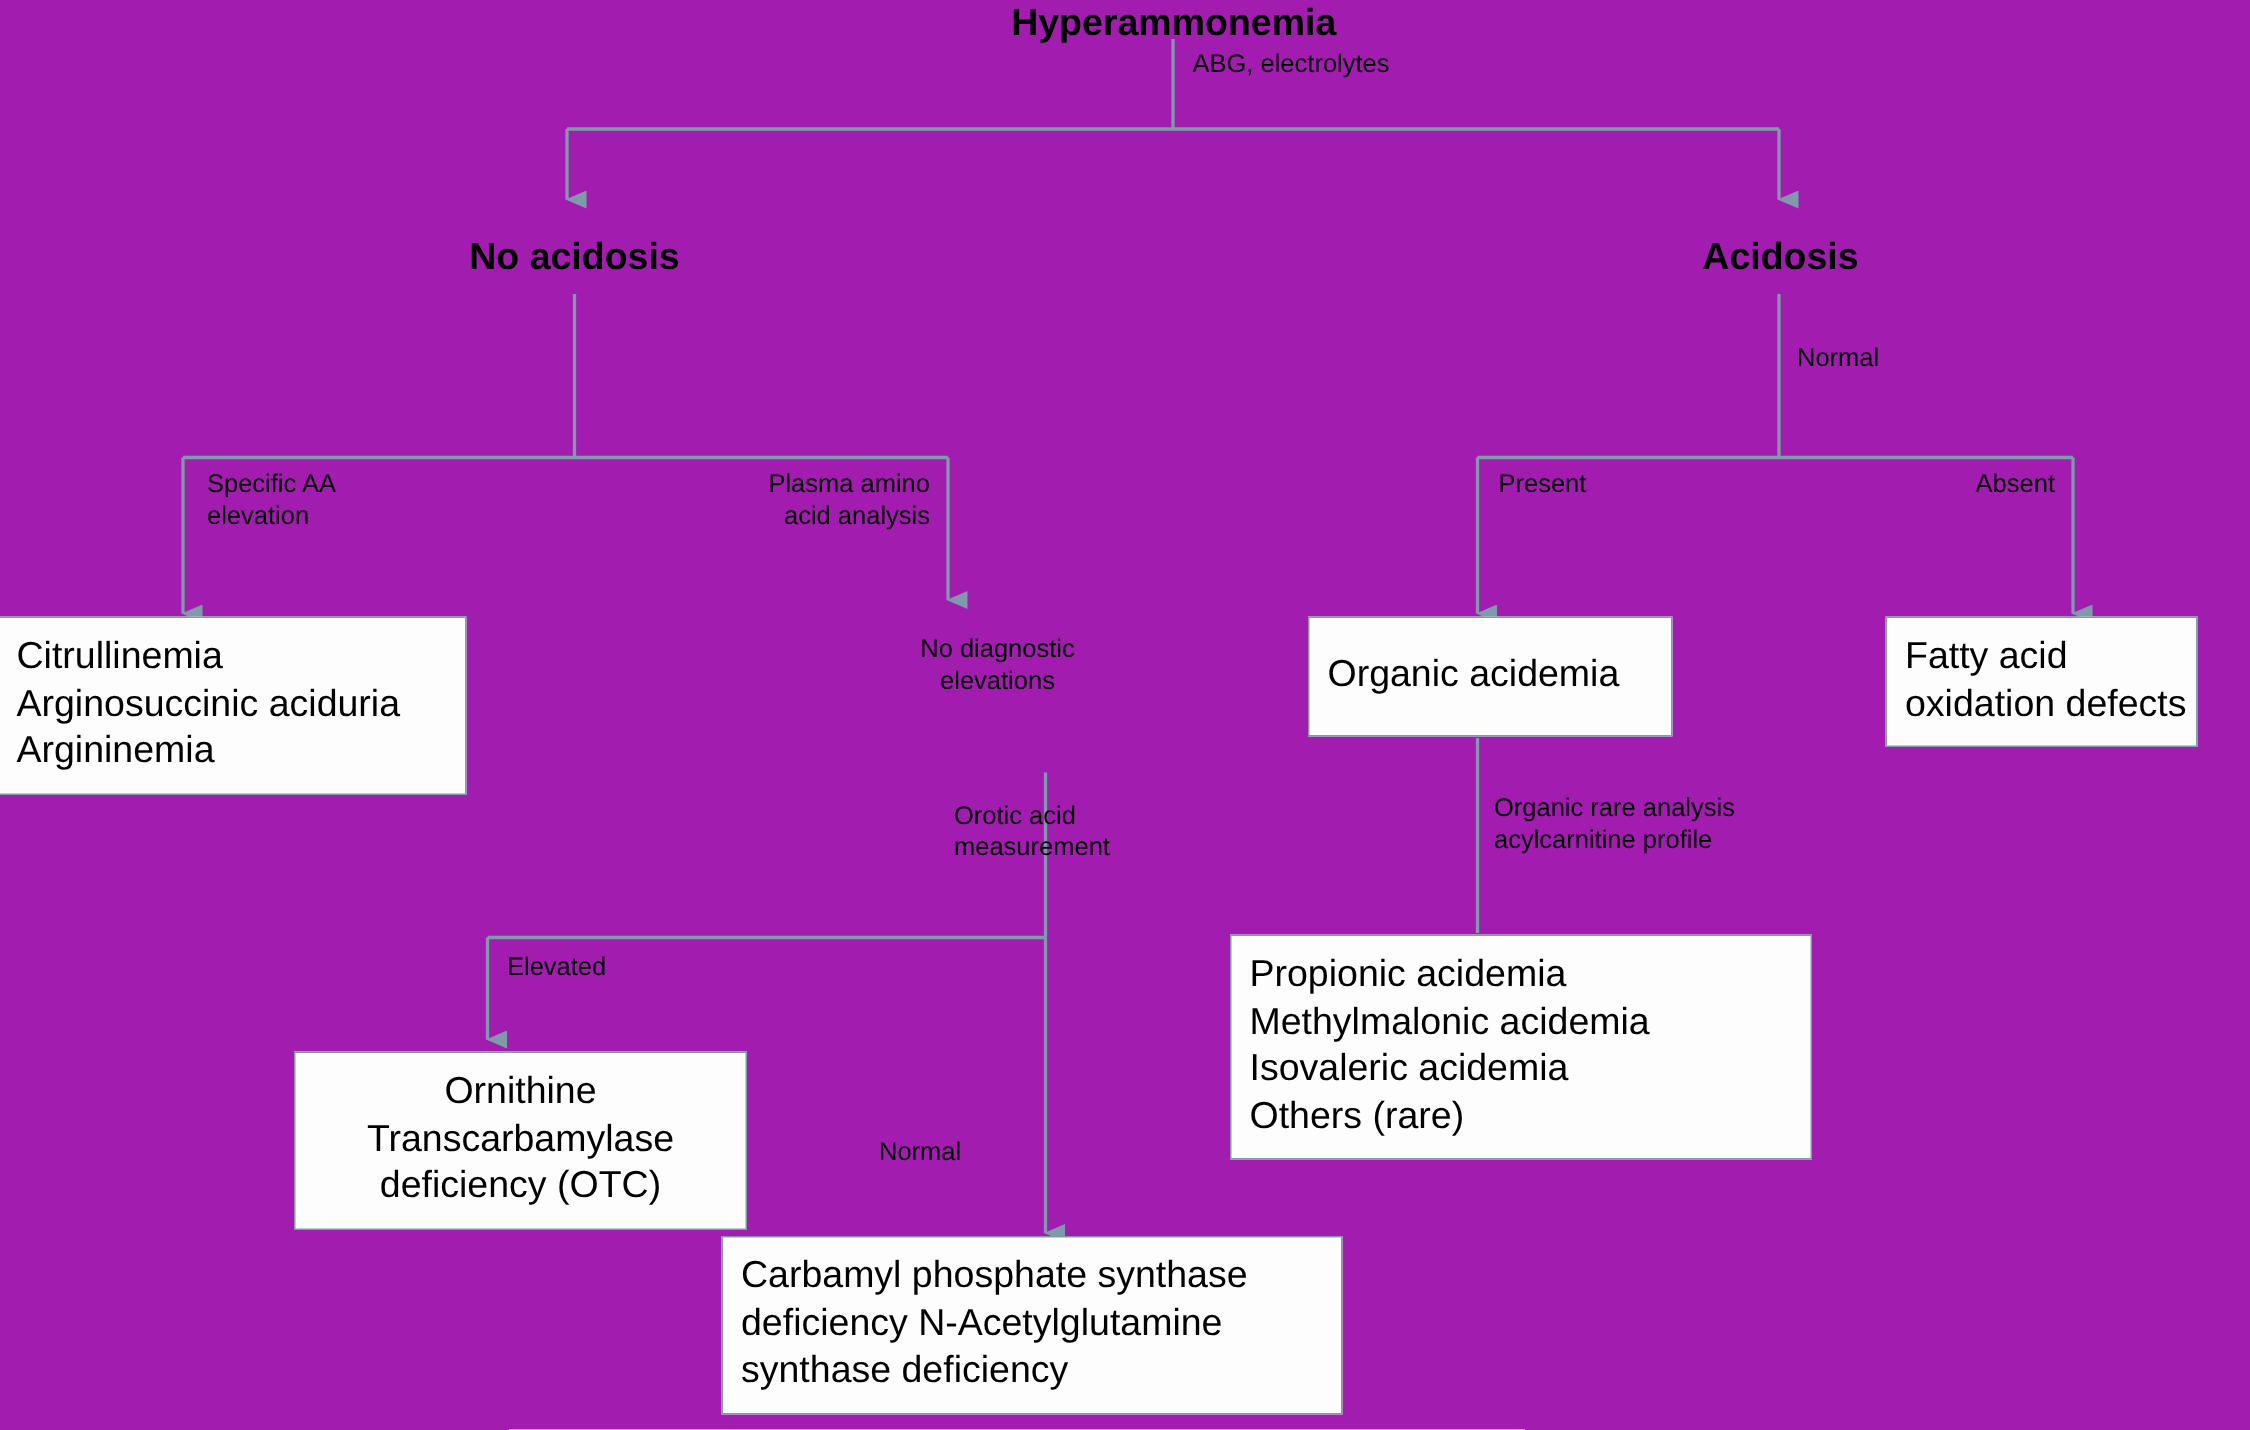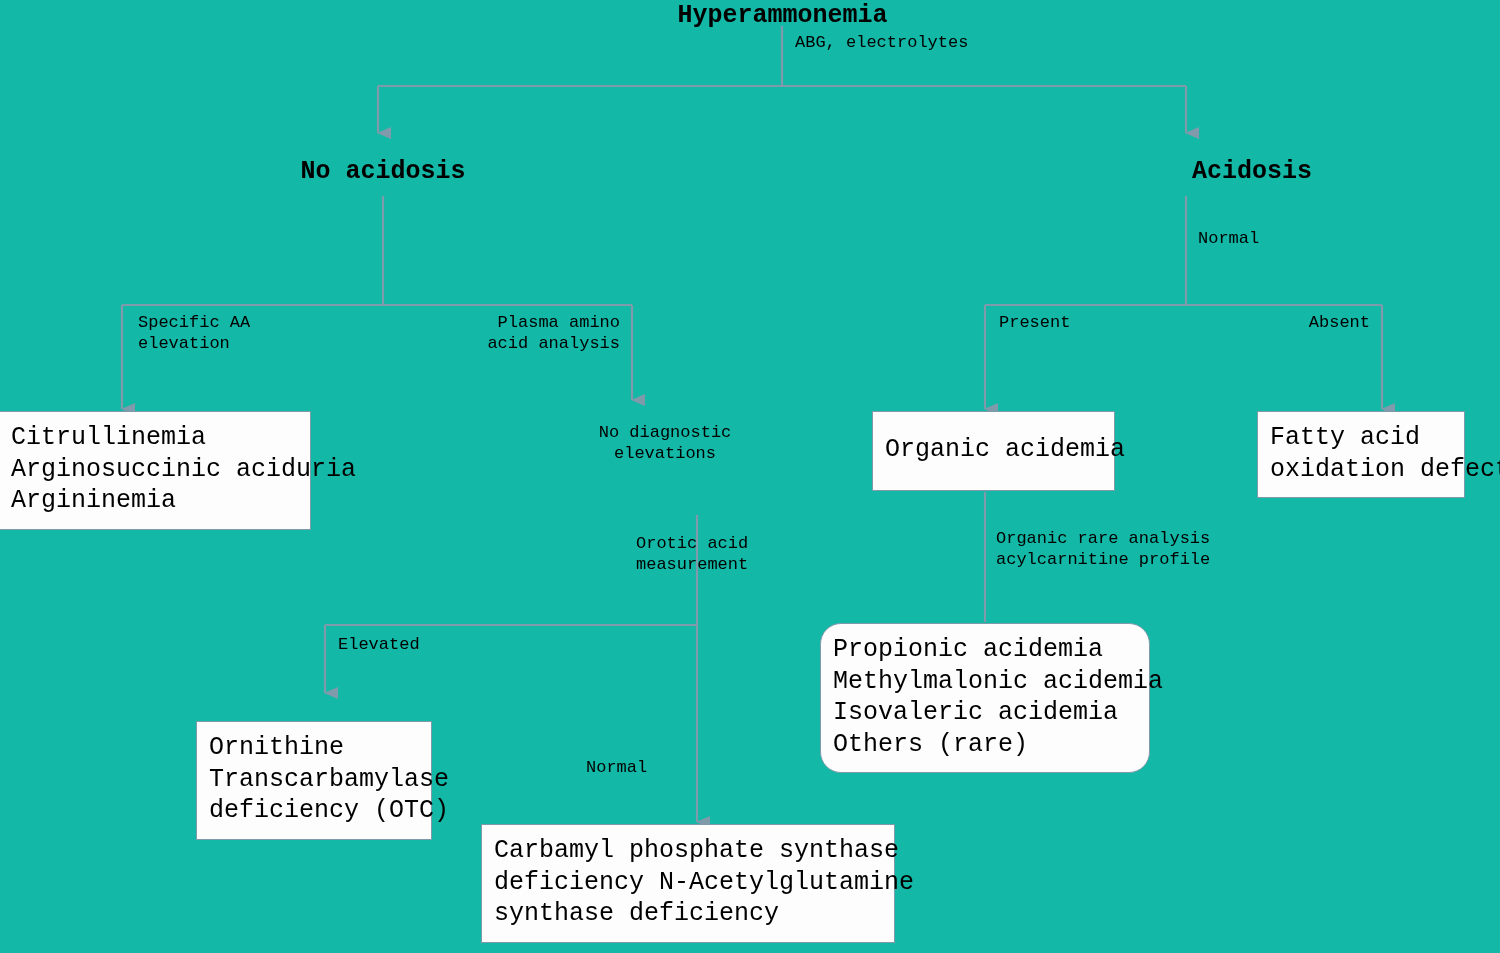--- a/index.html
+++ b/index.html
@@ -8,23 +8,22 @@
     background: #ffffff;
   }
   body {
     font-family: "Liberation Sans", sans-serif;
     color: #000000;
   }
   #canvas {
     position: relative;
     width: 1500px;
     height: 953px;
-    background: #14b8a6;
+    background: #a21caf;
     overflow: hidden;
-    font-family: Liberation Mono, monospace;
   }
   #edges {
     position: absolute;
     left: 0;
     top: 0;
     width: 1500px;
     height: 953px;
     pointer-events: none;
   }
   .node {
@@ -97,21 +96,21 @@
       <path d="M 1382 305 L 1382 409" marker-end="url(#arrow)"></path>
 
       <path d="M 985 492 L 985 622"></path>
     </g>
   </svg>
 
   <div class="node heading" style="left:660px; top:0px; width:245px; text-align:center;">Hyperammonemia</div>
 
   <div class="node heading" style="left:258px; top:156px; width:250px; text-align:center;">No acidosis</div>
 
-  <div class="node heading" style="left:1062px; top:156px; width:250px; text-align:right;">Acidosis</div>
+  <div class="node heading" style="left:1062px; top:156px; width:250px; text-align:center;">Acidosis</div>
 
   <div class="node edge-label" style="left:795px; top:32px;">ABG, electrolytes</div>
 
   <div class="node edge-label" style="left:1198px; top:228px;">Normal</div>
 
   <div class="node edge-label" style="left:138px; top:312px;">Specific AA
 elevation</div>
 
   <div class="node edge-label ta-right" style="left:400px; top:312px; width:220px;">Plasma amino
 acid analysis</div>
@@ -135,25 +134,25 @@
 
   <div class="node boxnode" style="left:-2px; top:411px; width:313px;">Citrullinemia
 Arginosuccinic aciduria
 Argininemia</div>
 
   <div class="node boxnode" style="left:872px; top:411px; width:243px; padding-top:22px; padding-bottom:24px;">Organic acidemia</div>
 
   <div class="node boxnode" style="left:1257px; top:411px; width:208px;">Fatty acid
 oxidation defects</div>
 
-  <div class="node boxnode" style="left:196px; top:721px; width:236px;">Ornithine
+  <div class="node boxnode" style="left:196px; top:701px; width:302px;text-align:center;">Ornithine
 Transcarbamylase
 deficiency (OTC)</div>
 
-  <div class="node boxnode" style="left:820px; top:623px; width:330px;border-radius:21px;">Propionic acidemia
+  <div class="node boxnode" style="left:820px; top:623px; width:388px;">Propionic acidemia
 Methylmalonic acidemia
 Isovaleric acidemia
 Others (rare)</div>
 
   <div class="node boxnode" style="left:481px; top:824px; width:414px;">Carbamyl phosphate synthase
 deficiency N-Acetylglutamine
 synthase deficiency</div>
 
 </div>
 

